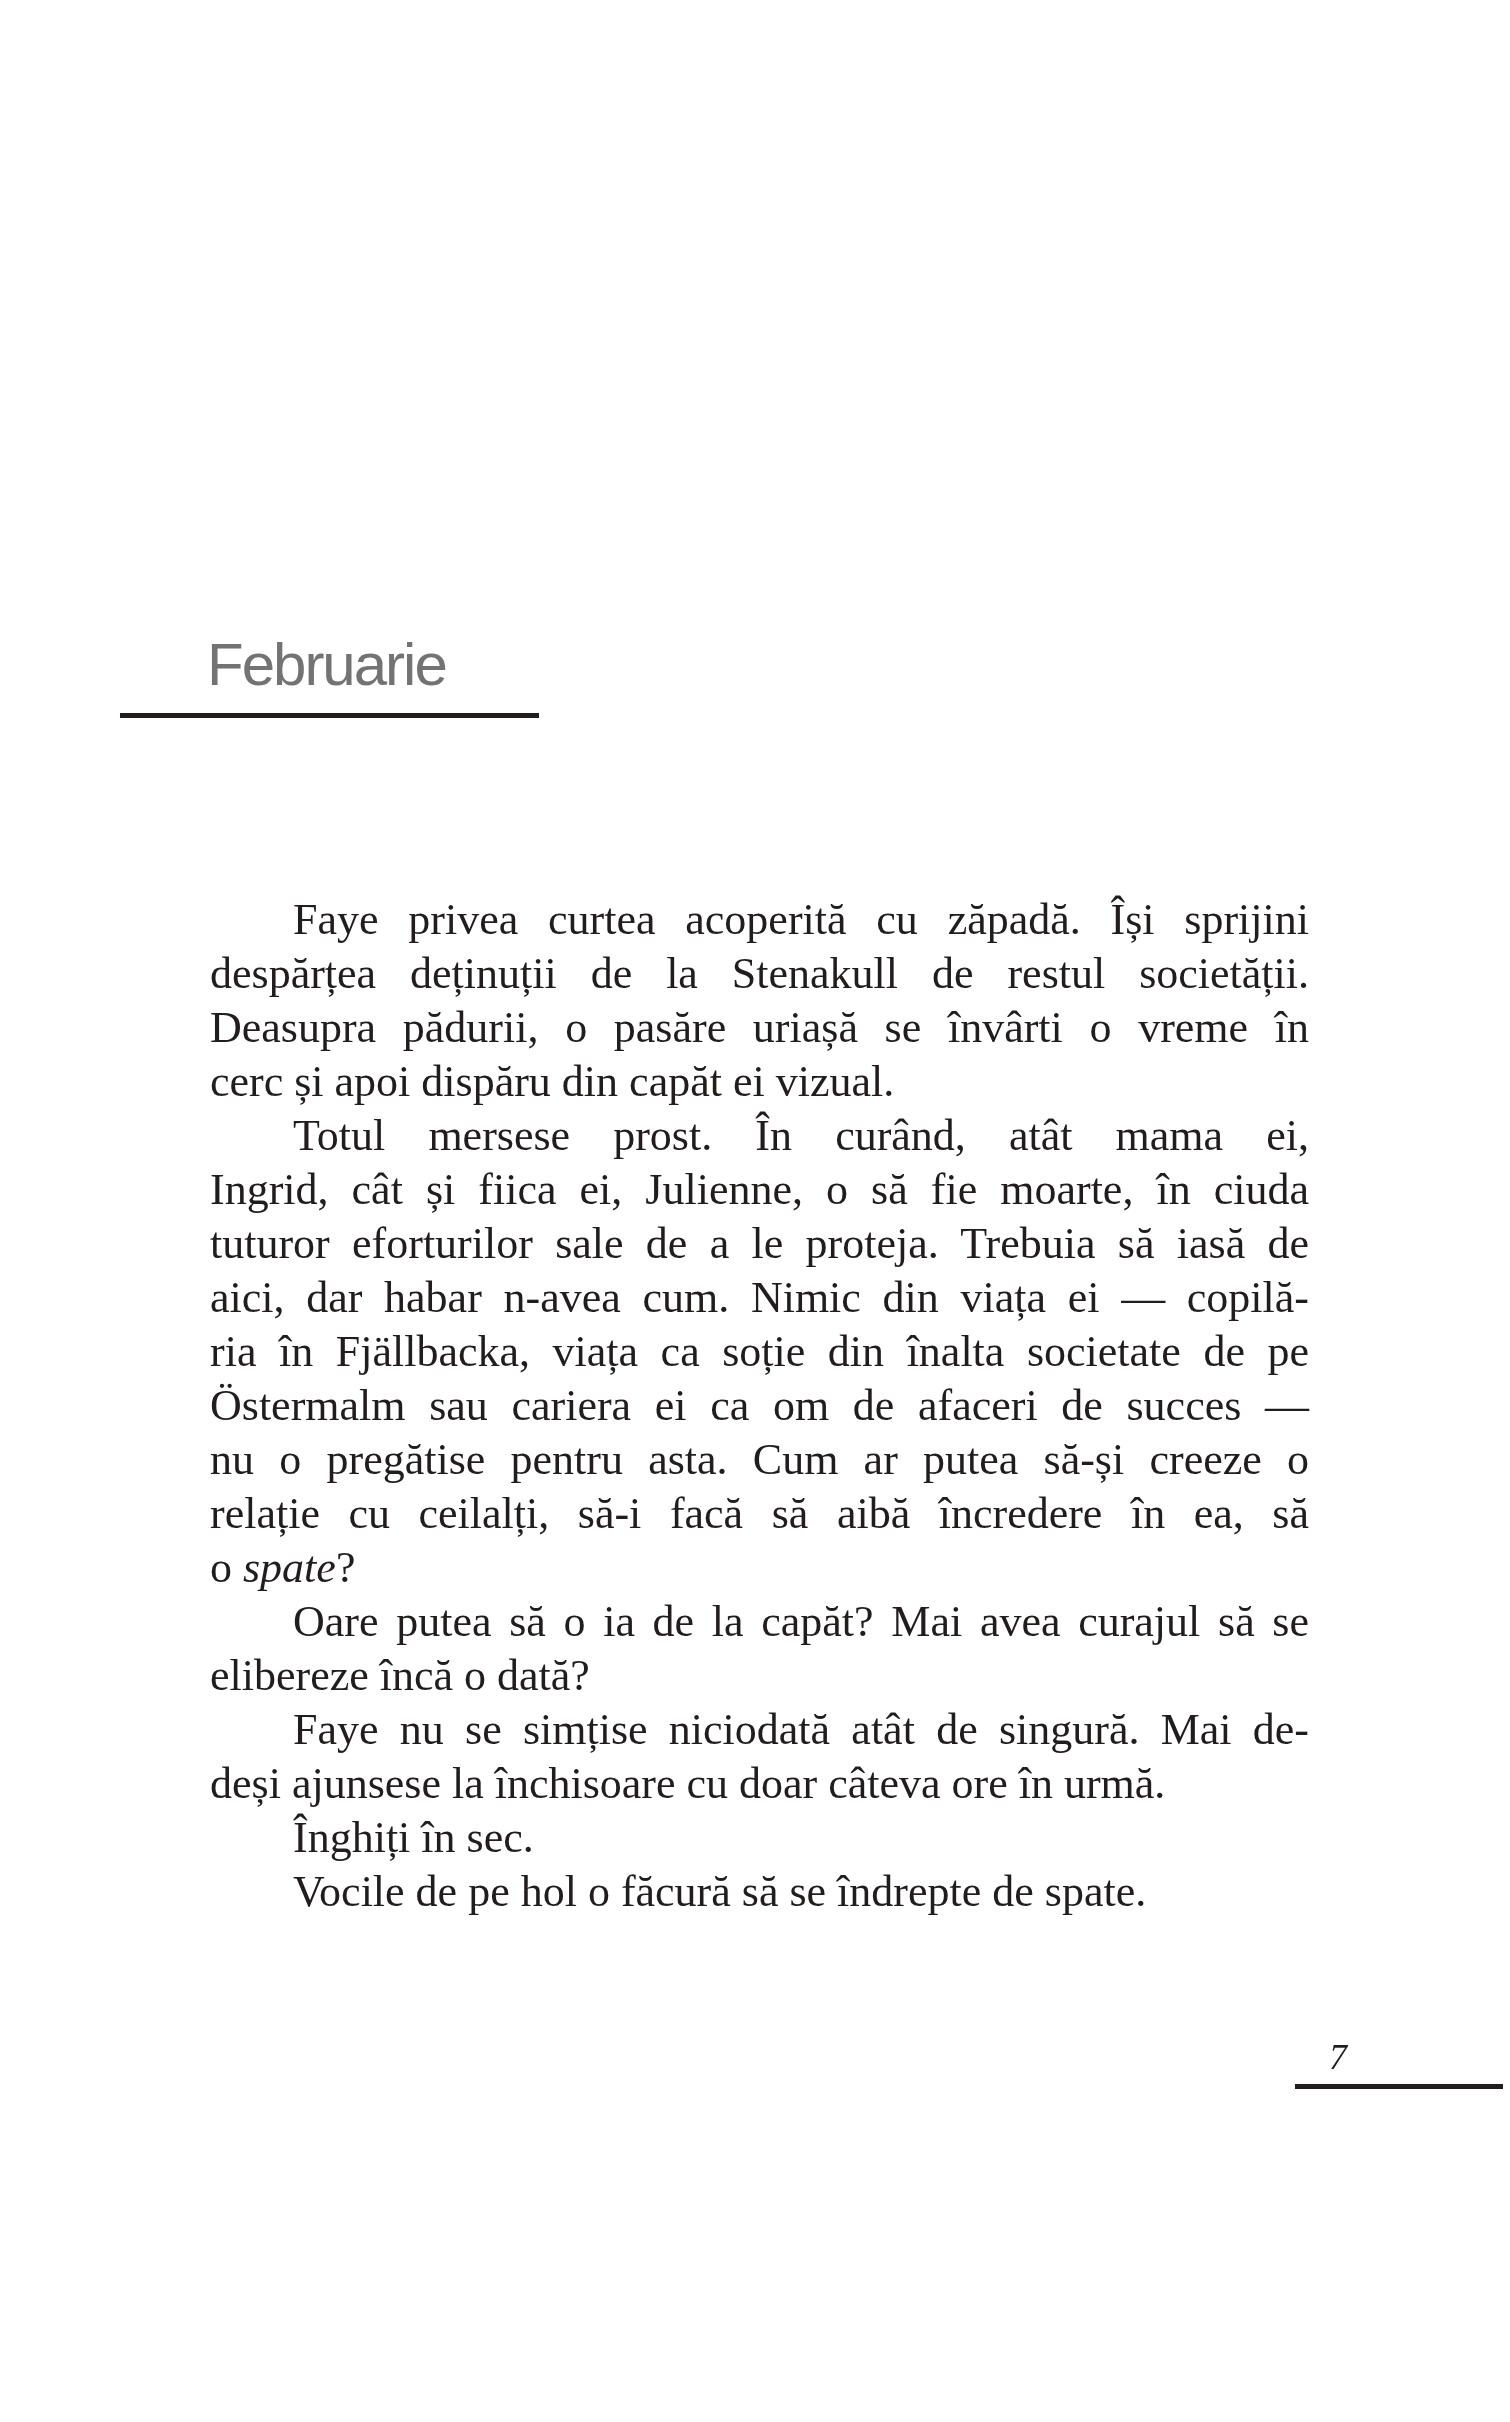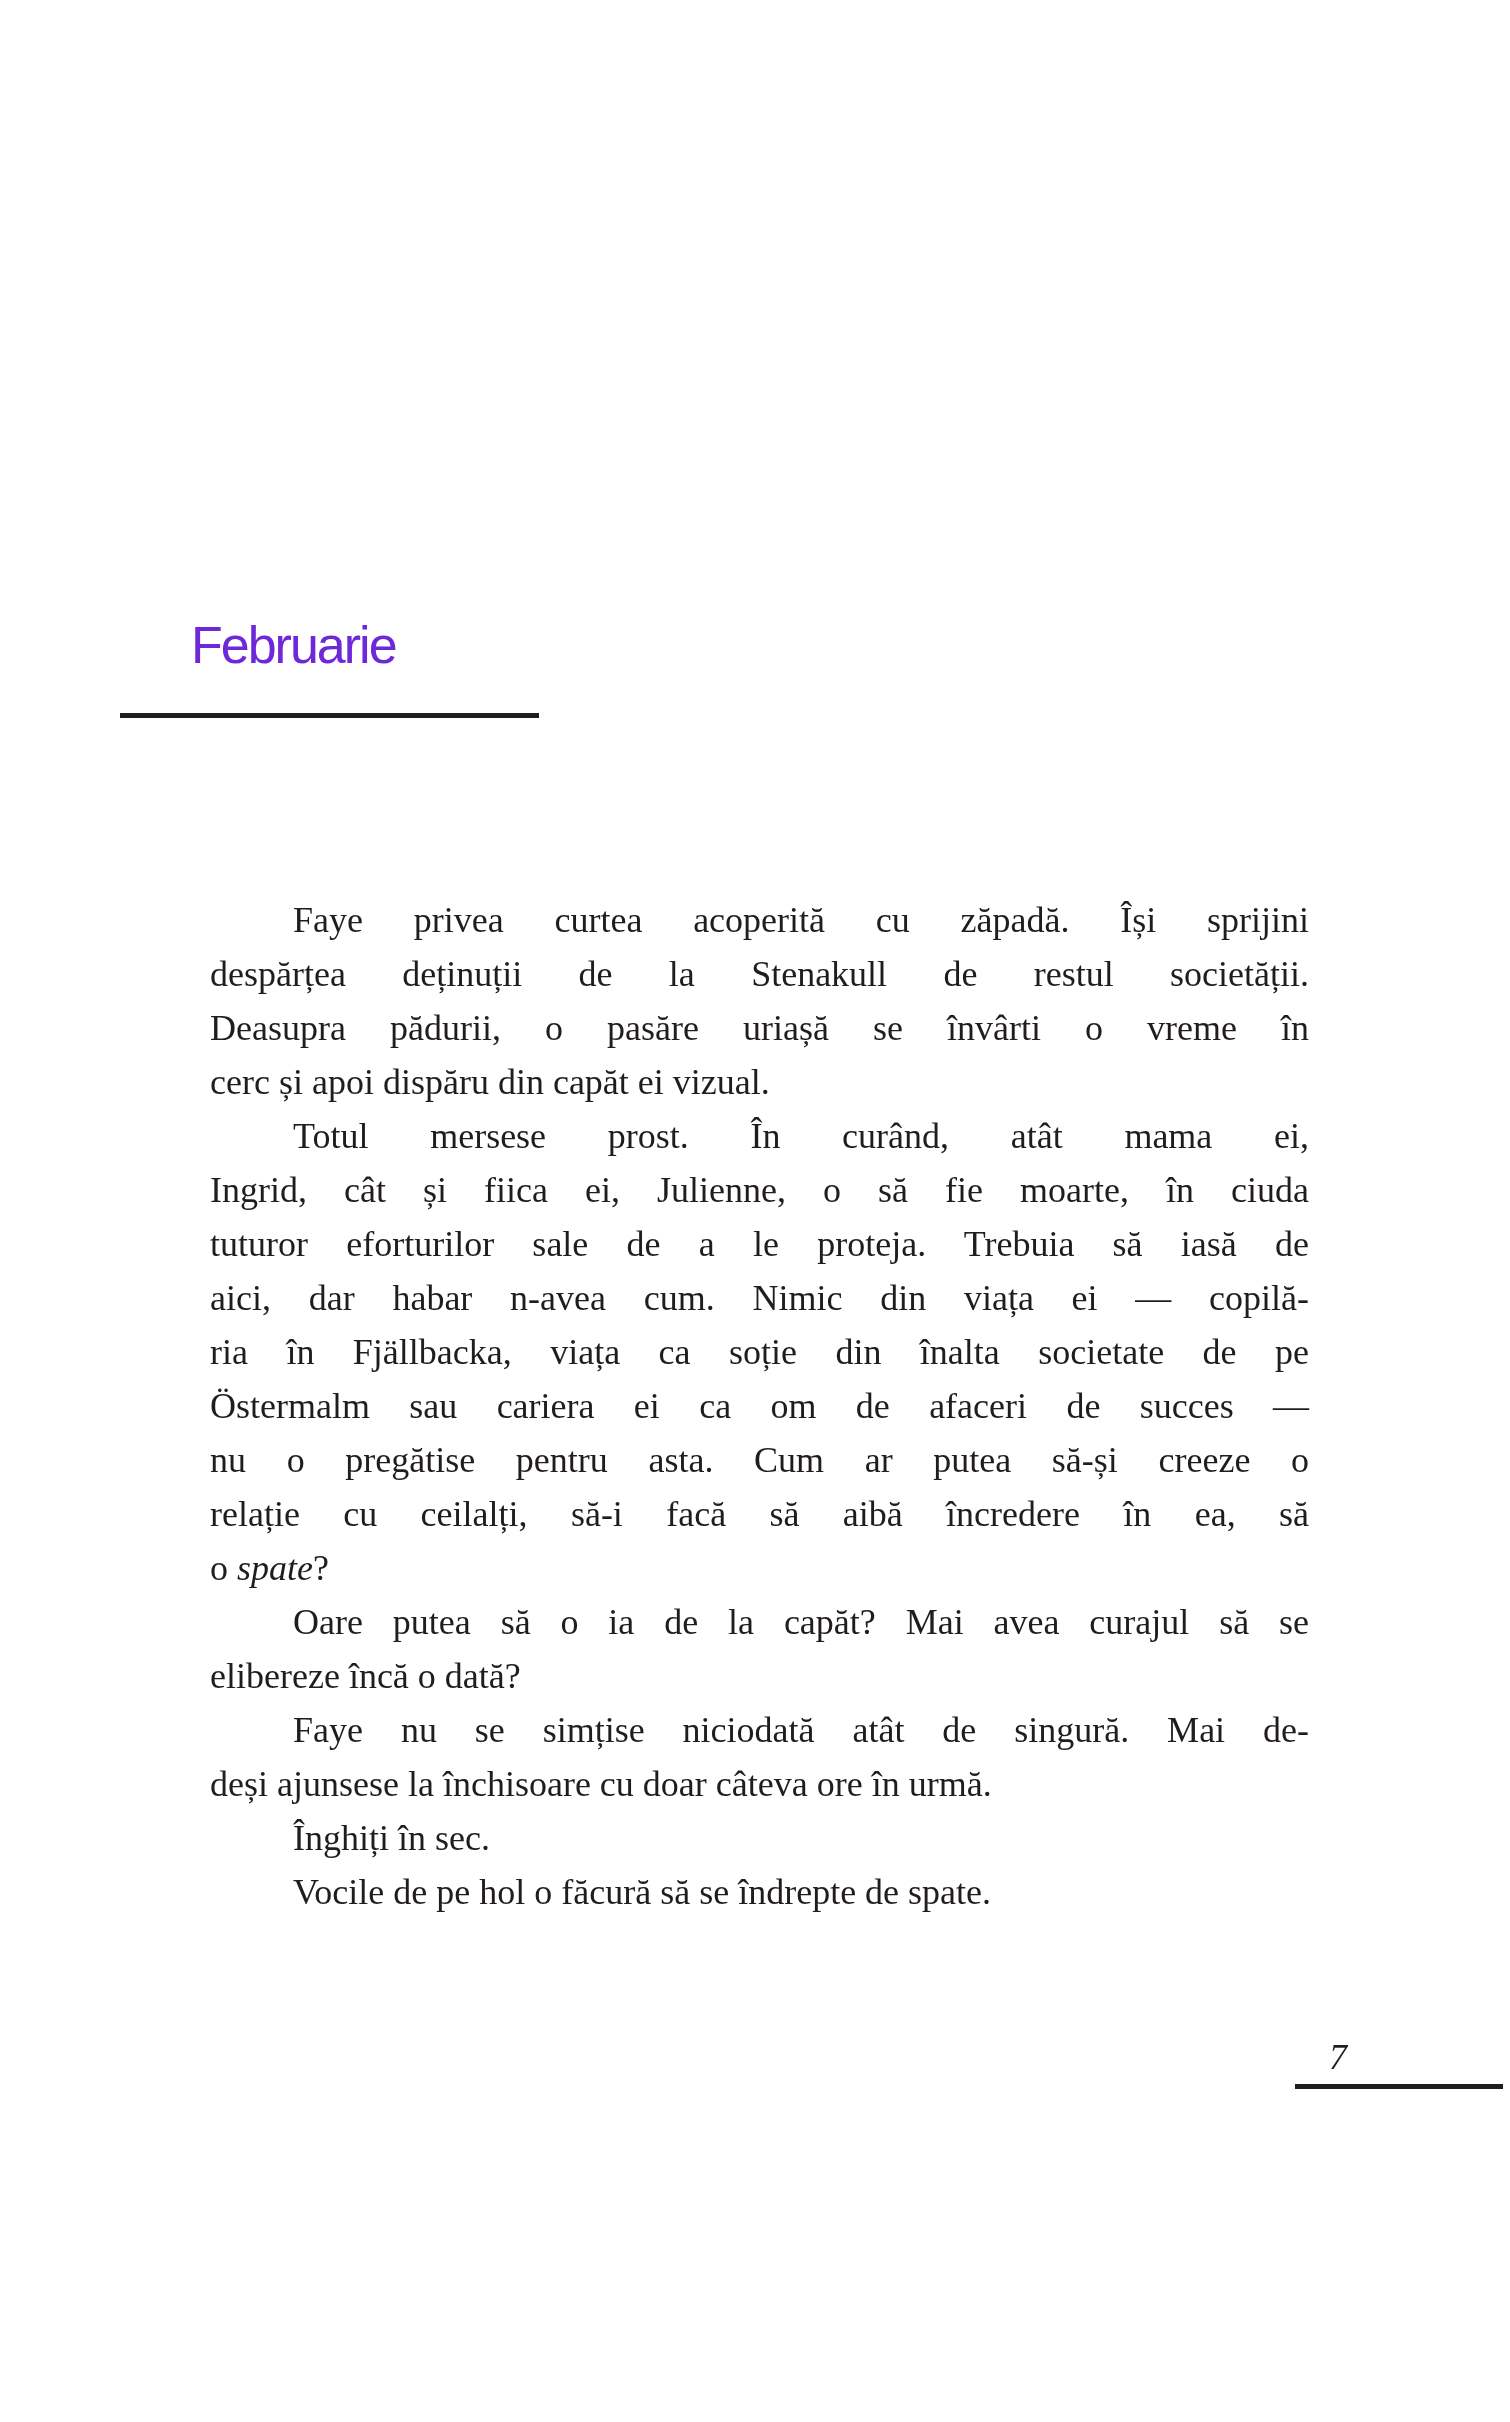--- a/index.html
+++ b/index.html
@@ -9,42 +9,42 @@
     height: 2423px;
     background: #ffffff;
     font-family: "Liberation Serif", serif;
     color: #211d1c;
     overflow: hidden;
   }
   .chapter-title {
     position: absolute;
     left: 191px;
     top: 619px;
-    margin: 0;
+    margin: 16px;
     font-family: "Liberation Sans", sans-serif;
     font-weight: 400;
-    font-size: 52px;
+    font-size: 60px;
     line-height: 1;
     letter-spacing: -2px;
-    color: #6d28d9;
+    color: #737373;
   }
   .title-rule {
     position: absolute;
     left: 120px;
     top: 713px;
     width: 419px;
     height: 4.9px;
     background: #211d1c;
   }
   .text-block {
     position: absolute;
     left: 210px;
     top: 893px;
     width: 1099px;
-    font-size: 36px;
+    font-size: 44px;
     line-height: 54px;
   }
   .line { height: 54px; }
   .line.indent { text-indent: 83px; }
   .line.justify {
     text-align: justify;
     text-align-last: justify;
   }
   .italic { font-style: italic; }
   .page-number {

